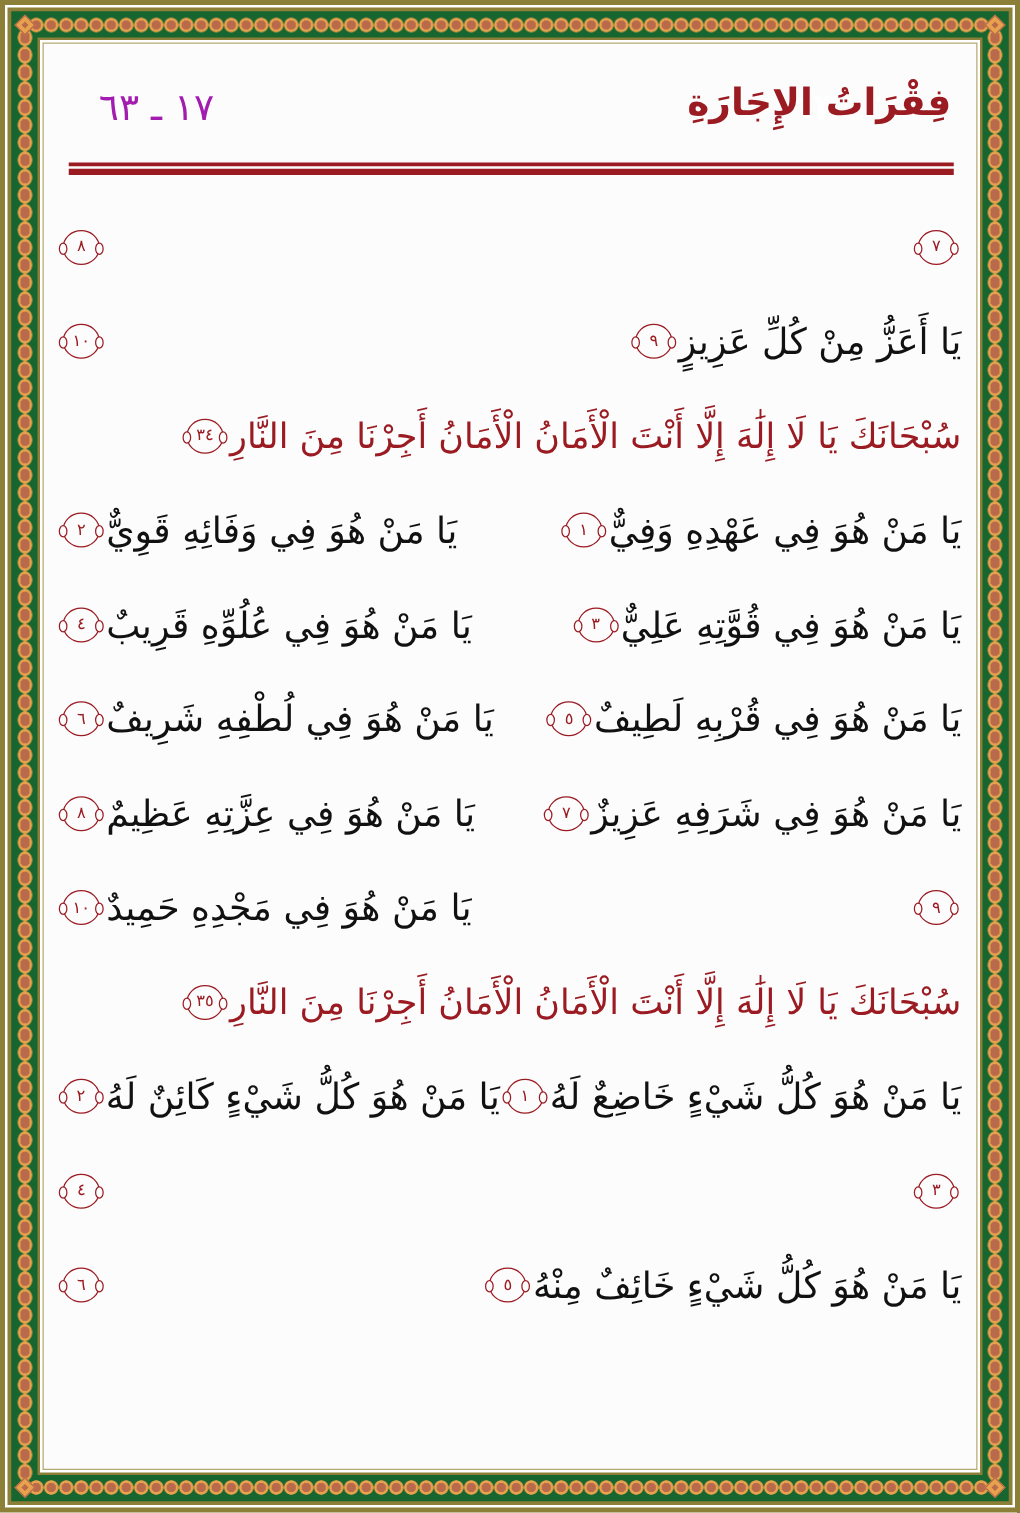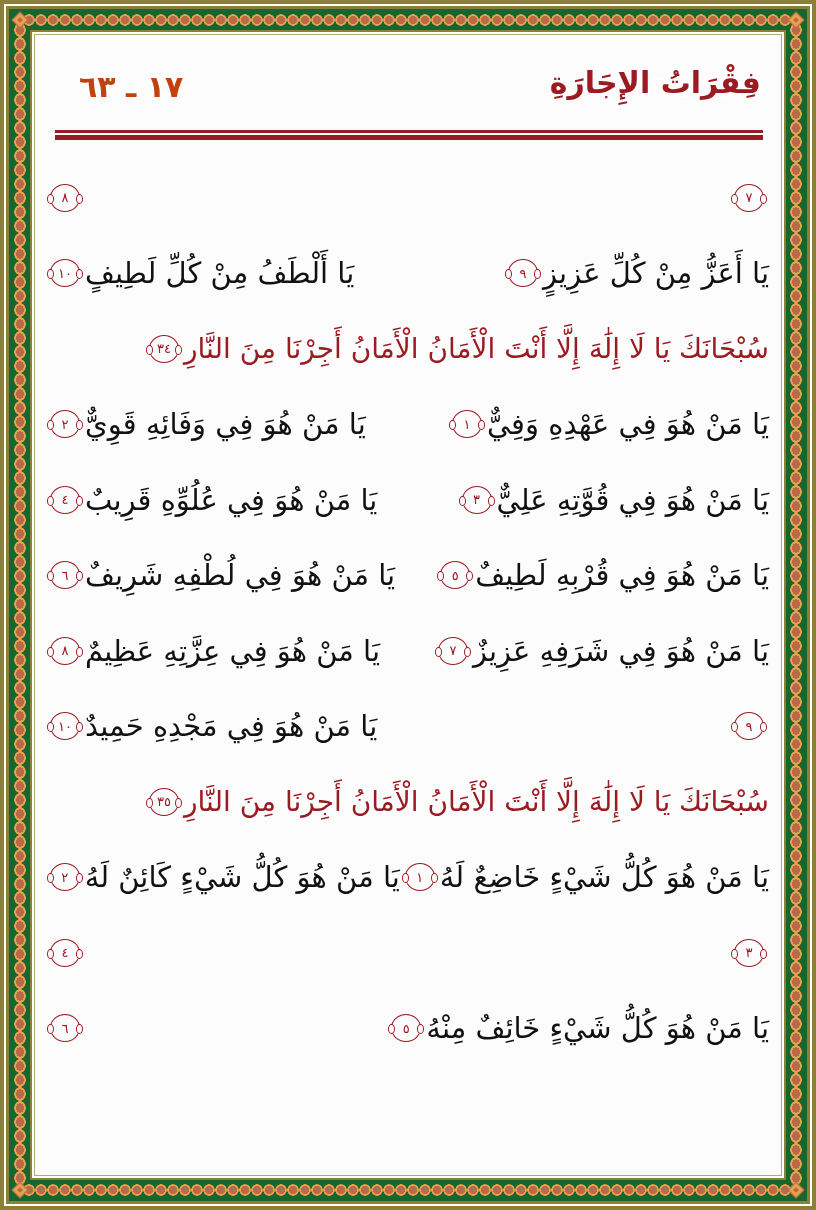--- a/index.html
+++ b/index.html
@@ -73,21 +73,21 @@
   .content {
     position: absolute; left: 35px; top: 35px; right: 35px; bottom: 35px;
     background: #fcfcfc;
   }
 
   .header {
     position: absolute; left: 20px; right: 20px; top: 30px; height: 50px;
   }
   .header-range {
     position: absolute; left: 24px; top: 4px;
-    color: #c2410c; font-size: 30px; font-weight: bold;
+    color: #a21caf; font-size: 30px; font-weight: normal;
     font-family: "DejaVu Sans", sans-serif;
     direction: rtl;
   }
   .header-title {
     position: absolute; left: 0; right: 0; top: 0; text-align: right;
     color: #9b1b22; font-size: 30px; font-weight: bold;
     direction: rtl;
   }
   .header-ghost {
     position: absolute; right: 24px; top: 4px;
@@ -169,21 +169,20 @@
           <span class="seg">
             <span class="marker">٨</span>
           </span>
         </div>
         <div class="line">
           <span class="seg">
             <span>يَا أَعَزُّ مِنْ كُلِّ عَزِيزٍ</span>
             <span class="marker">٩</span>
           </span>
           <span class="seg">
-            <span>يَا أَلْطَفُ مِنْ كُلِّ لَطِيفٍ</span>
             <span class="marker">١٠</span>
           </span>
         </div>
         <div class="line red">
           <span class="seg">
             <span>سُبْحَانَكَ يَا لَا إِلَٰهَ إِلَّا أَنْتَ الْأَمَانُ الْأَمَانُ أَجِرْنَا مِنَ النَّارِ</span>
             <span class="marker">٣٤</span>
           </span>
         </div>
         <div class="line">

